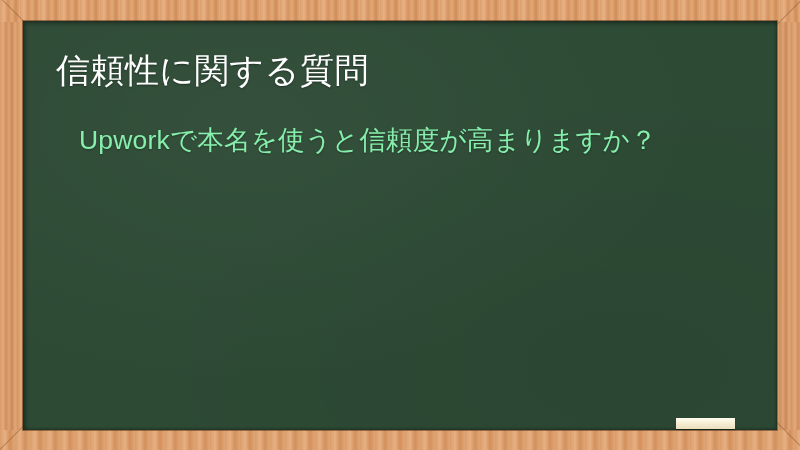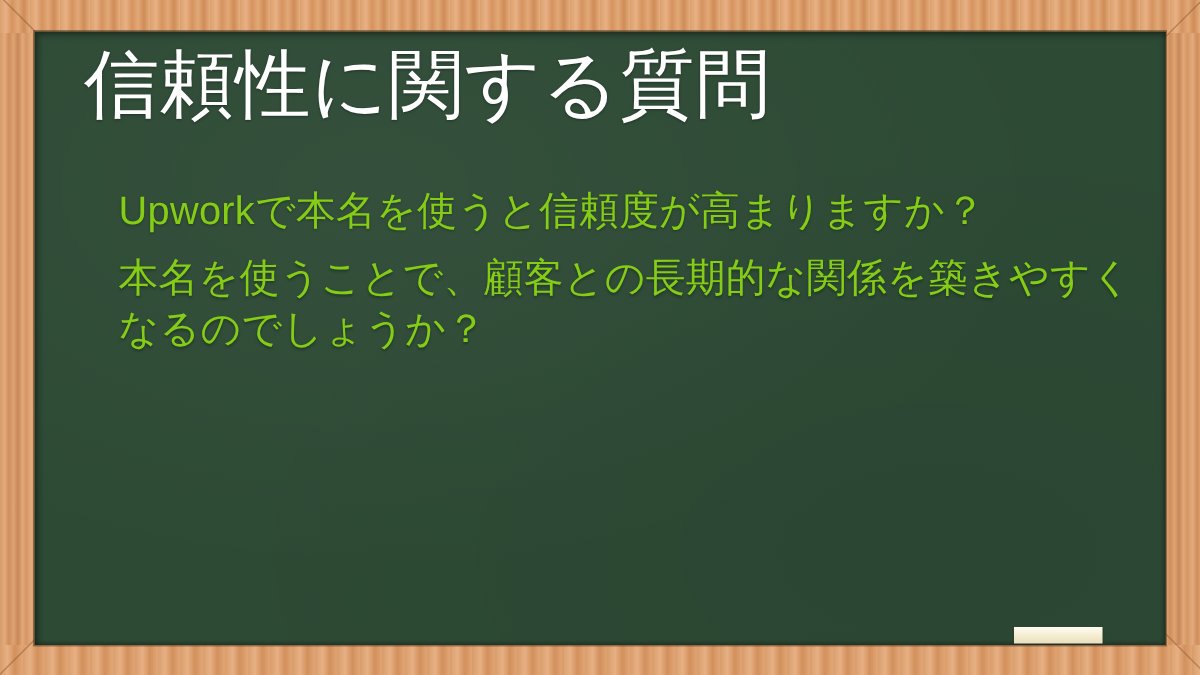--- a/index.html
+++ b/index.html
@@ -102,38 +102,38 @@
     background:
       radial-gradient(ellipse at 30% 25%, rgba(255,255,255,0.035), rgba(255,255,255,0) 62%),
       radial-gradient(ellipse at 80% 85%, rgba(0,0,0,0.05), rgba(0,0,0,0) 60%);
     pointer-events: none;
   }
 
   
   .title {
     position: absolute;
     left: 33px;
-    top: 12px;
+    top: 26px;
     width: 700px;
     color: #ffffff;
-    font-size: 50px;
+    font-size: 34px;
     line-height: 46px;
     letter-spacing: 0.5px;
     white-space: nowrap;
     text-shadow: 0 1px 2px rgba(0,0,0,0.35);
   }
 
   .bullets {
     position: absolute;
     left: 56px;
     top: 102px;
     width: 690px;
   }
   .bullet {
-    color: #84cc16;
+    color: #86efac;
     font-size: 26.5px;
     line-height: 34px;
     letter-spacing: 0.2px;
     margin-bottom: 11px;
     text-shadow: 0 1px 2px rgba(0,0,0,0.30);
   }
   .bullet:last-child { margin-bottom: 0; }
 
   
   .eraser {
@@ -168,19 +168,18 @@
       </div>
   </div>
 
   <div class="board">
     <div class="board-sheen"></div>
 
     <div class="title">信頼性に関する質問</div>
 
     <div class="bullets">
       <div class="bullet">Upworkで本名を使うと信頼度が高まりますか？</div>
-      <div class="bullet">本名を使うことで、顧客との長期的な関係を築きやすくなるのでしょうか？</div>
     </div>
   </div>
 
   <div class="eraser"></div>
 
 </div>
 
 </body></html>

